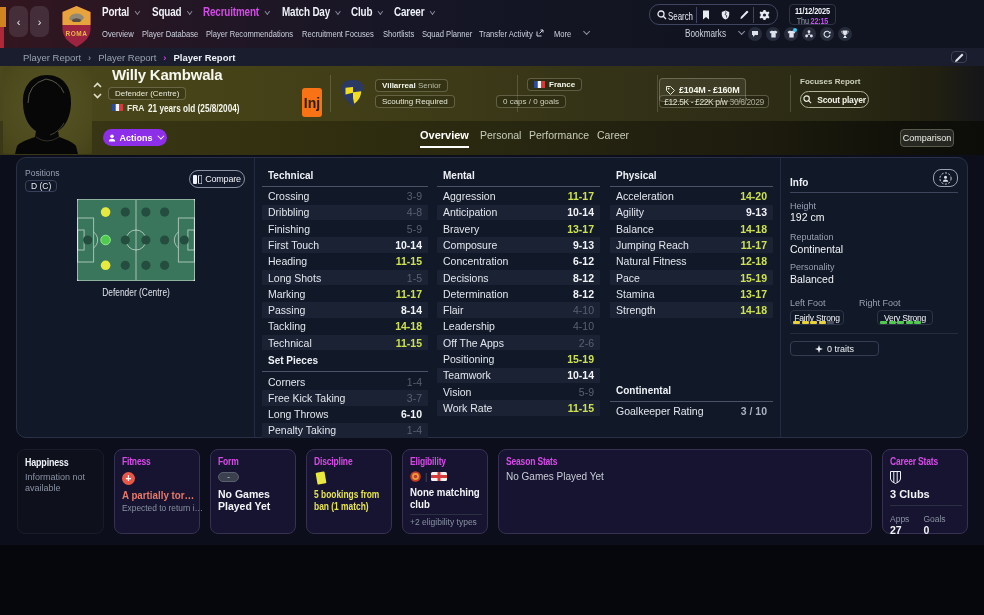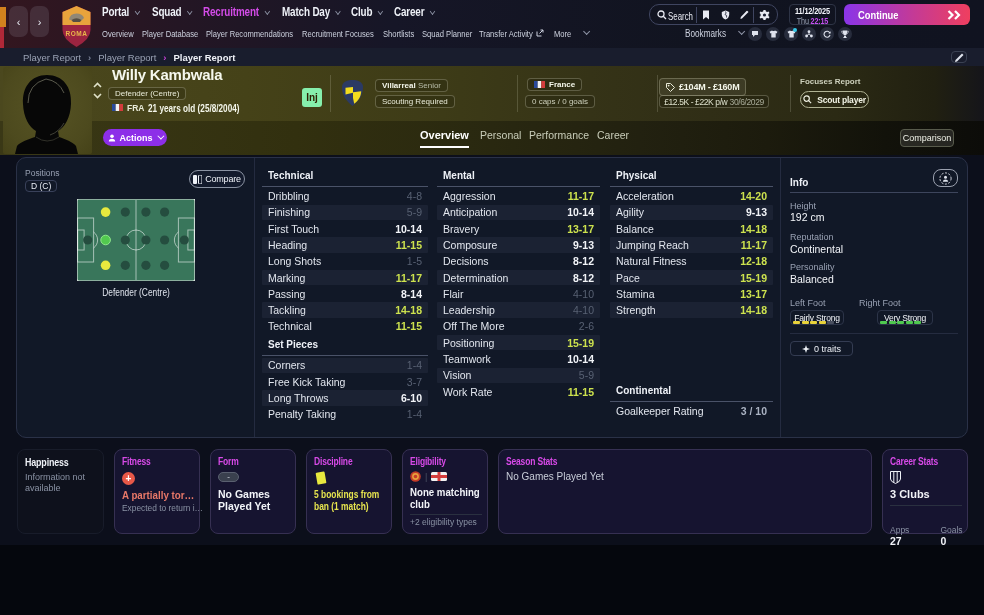--- a/index.html
+++ b/index.html
@@ -27,21 +27,21 @@
 #crumb .sep{margin:0 7px;color:#7a8296;font-weight:bold}
 #crumb .last{color:#eef1f7;font-weight:bold}
 #editbtn{position:absolute;left:951px;top:51px;width:16px;height:12px;border:1px solid #3a4152;border-radius:4px;display:flex;align-items:center;justify-content:center}
 
 #band{position:absolute;left:0;top:66px;width:984px;height:55px;background:linear-gradient(90deg,#4b481e 0%,#454218 25%,#3d3b17 45%,#353317 60%,#302e16 72%,#2b2a14 85%,#212011 95%,#15151a 100%)}
 #tabrow{position:absolute;left:0;top:121px;width:984px;height:34px;background:linear-gradient(90deg,#3a3816 0%,#32300f 30%,#292810 50%,#222110 65%,#1c1b0d 78%,#12120a 90%,#0c0c09 100%)}
 #photo{position:absolute;left:3px;top:67px;width:89px;height:87px;background:radial-gradient(ellipse at 50% 45%,#575424 0%,#4d4a1e 70%,#454218 100%);overflow:hidden;border-radius:2px}
 #updown{position:absolute;left:93px;top:82px;width:9px;height:24px;color:#e0e2c8;font-size:8px;line-height:1;text-align:center}
 #pname{position:absolute;left:112px;top:66px;font-weight:bold;font-size:15px;color:#f6f8ee;letter-spacing:-.2px;white-space:nowrap}
 .bpill{position:absolute;height:13px;border:1px solid rgba(220,220,190,.28);border-radius:4px;background:rgba(8,8,0,.15);display:flex;align-items:center;font-size:8px;color:#e9ebd9;padding:0 6px;white-space:nowrap}
-#inj{position:absolute;left:302px;top:88px;width:20px;height:19px;background:#86efac;border-radius:3px;color:#2e2102;font-weight:bold;font-size:10px;display:flex;align-items:center;justify-content:center}
+#inj{position:absolute;left:302px;top:88px;width:20px;height:29px;background:#f97316;border-radius:3px;color:#2e2102;font-weight:bold;font-size:14px;display:flex;align-items:center;justify-content:center}
 .vsep{position:absolute;top:75px;width:1px;height:37px;background:rgba(235,235,210,.18)}
 #screp{position:absolute;left:800px;top:77px;font-size:8px;color:#cdd0bc;font-weight:bold}
 #scoutbtn{position:absolute;left:800px;top:91px;width:69px;height:17px;border:1px solid #b0b394;border-radius:9px;display:flex;align-items:center;justify-content:center;font-size:8.5px;font-weight:bold;color:#f2f4e6;letter-spacing:-.2px}
 #actions{position:absolute;left:103px;top:129px;width:64px;height:17px;background:#8d2ee8;border-radius:9px;display:flex;align-items:center;justify-content:center;color:#fff;font-size:9px;font-weight:bold}
 #tabs{position:absolute;left:0;top:121px;width:984px;height:33px}
 .tab{position:absolute;top:8px;font-size:10.5px;color:#c9cdb9}
 #tab-ov{left:420px;font-weight:bold;color:#fff;font-size:11px}
 #ovline{position:absolute;left:420px;top:24.5px;width:49px;height:2px;background:#fff}
 #comparison{position:absolute;left:900px;top:129px;width:54px;height:18px;background:rgba(255,255,255,.10);border:1px solid #585b4c;border-radius:4px;display:flex;align-items:center;justify-content:center;font-size:9px;color:#eef0e6}
 
@@ -66,21 +66,21 @@
 .subhdr{font-weight:bold;font-size:10px;color:#eef1f7;padding-left:6px;height:11px;margin-top:5px}
 #infotitle{position:absolute;left:790px;top:177px;font-weight:bold;font-size:10px;color:#eef1f7}
 #infobtn{position:absolute;left:933px;top:169px;width:25px;height:18px;border:1.4px solid #9aa0ae;border-radius:8px;display:flex;align-items:center;justify-content:center}
 #infoline{position:absolute;left:790px;top:192px;width:168px;height:1px;background:#3d455c}
 .ilab{position:absolute;left:790px;font-size:9px;color:#98a0b2}
 .ival{position:absolute;left:790px;font-size:10.5px;color:#f2f4f8}
 #footline{position:absolute;left:790px;top:333px;width:168px;height:1px;background:#252c40}
 .fpill{position:absolute;top:310px;height:14.5px;border:1px solid #2c3448;border-radius:4px;font-size:8.5px;color:#f2f4f8;display:flex;align-items:flex-start;justify-content:center;padding-top:1.5px;letter-spacing:-.2px}
 .dashrow{position:absolute;top:321px;display:flex;gap:1.5px}
 .dash{width:7px;height:2.5px;border-radius:1px}
-#traitsbtn{position:absolute;left:790px;top:341px;height:15px;border:1px solid #343c52;border-radius:4px;display:flex;align-items:center;font-size:9px;color:#eef1f7;padding:0 11px;gap:4px}
+#traitsbtn{position:absolute;left:790px;top:341px;height:15px;border:1px solid #343c52;border-radius:4px;display:flex;align-items:center;font-size:9px;color:#eef1f7;padding:0 24px;gap:4px}
 
 .card{position:absolute;top:449px;height:85px;border-radius:8px;background:#161430;border:1px solid #363052;padding:6px 7px}
 .card .ct{font-weight:bold;font-size:10px;color:#d84ae8;letter-spacing:-.2px;transform:scaleX(.85);transform-origin:0 0;white-space:nowrap}
 #card-h{left:17px;width:87px;background:#0e111c;border:1px solid #181c2a}
 #card-h .ct{color:#eef1f7;font-size:10.5px}
 #card-f{left:114px;width:86px}
 #card-fo{left:210px;width:86px}
 #card-d{left:306px;width:86px}
 #card-e{left:402px;width:86px}
 #card-s{left:498px;width:374px}
@@ -182,26 +182,20 @@
     <div class="sep" style="left:103px"></div>
     <svg class="sv" style="left:109px" width="11" height="11" viewBox="0 0 11 11">
         <path d="M4.5 0.5 H6.5 L6.9 1.9 L8.3 2.5 L9.6 1.9 L10.5 3.6 L9.4 4.6 V6.4 L10.5 7.4 L9.6 9.1 L8.3 8.5 L6.9 9.1 L6.5 10.5 H4.5 L4.1 9.1 L2.7 8.5 L1.4 9.1 L0.5 7.4 L1.6 6.4 V4.6 L0.5 3.6 L1.4 1.9 L2.7 2.5 L4.1 1.9 Z" fill="#e8eaf2"></path>
         <circle cx="5.5" cy="5.5" r="1.6" fill="#1a1e30"></circle>
       </svg>
   </div>
   <div id="datebox">
       <div class="d1">11/12/2025</div>
       <div class="d2">Thu <b>22:15</b></div>
     </div>
-  <div id="continue">
-      <span class="t">Continue</span>
-      <svg style="position:absolute;right:8px;top:5.5px" width="15" height="10" viewBox="0 0 15 10">
-        <path d="M1.5 1 L5.5 5 L1.5 9 M8 1 L12 5 L8 9" fill="none" stroke="#fff" stroke-width="2.2"></path>
-      </svg>
-    </div>
 </div>
 
 <div id="crumb">
     <span style="margin-left:23px">Player Report</span>
     <span class="sep">›</span>
     <span>Player Report</span>
     <span class="sep" style="color:#c843d8">›</span>
     <span class="last">Player Report</span>
   </div>
 <div id="editbtn">
@@ -248,23 +242,23 @@
 <div class="bpill" style="left:375px;top:95px">Scouting Required</div>
 <div class="vsep" style="left:517px"></div>
 <div class="bpill" style="left:527px;top:78px">
     <svg width="11" height="7" style="margin-right:4px">
       <rect width="3.7" height="7" fill="#2a4a9c"></rect>
       <rect x="3.7" width="3.6" height="7" fill="#f2f2f2"></rect>
       <rect x="7.3" width="3.7" height="7" fill="#d43c3c"></rect>
     </svg>
     <b style="color:#f4f6ea">France</b>
   </div>
-<div class="bpill" style="left:525px;top:95px;color:#cdd0bc">0 caps / 0 goals</div>
+<div class="bpill" style="left:496px;top:95px;color:#cdd0bc">0 caps / 0 goals</div>
 <div class="vsep" style="left:657px"></div>
-<div class="bpill" style="left:659px;top:78px;height:18px;background:rgba(255,255,240,.07)">
+<div class="bpill" style="left:659px;top:78px;height:24px;background:rgba(255,255,240,.07)">
     <svg width="9" height="9" viewBox="0 0 9 9" style="margin-right:4px">
       <path d="M0.5 4.5 V0.5 H4.5 L8.5 4.5 L4.5 8.5 Z" fill="none" stroke="#e9ebd9" stroke-width="1"></path>
       <circle cx="2.6" cy="2.6" r="0.9" fill="#e9ebd9"></circle>
     </svg>
     <b style="color:#f4f6ea;font-size:9px;letter-spacing:-.2px">£104M - £160M</b>
   </div>
 <div class="bpill" style="left:659px;top:95px;height:13px;width:110px;padding:0 4px;justify-content:center"><span style="color:#dfe2ce;font-size:8.5px;letter-spacing:-.4px;white-space:nowrap">£12.5K - £22K p/w</span>&nbsp;<span style="color:#a9ac9a;font-size:8.5px;letter-spacing:-.4px">30/6/2029</span></div>
 <div class="vsep" style="left:790px"></div>
 <div id="screp">Focuses Report</div>
 <div id="scoutbtn"><svg width="9" height="9" viewBox="0 0 10 10" style="margin-right:5px">
@@ -325,20 +319,24 @@
   <circle cx="28.6" cy="66.3" r="4.8" fill="#e8e93e"></circle>
   <circle cx="28.6" cy="41" r="4.8" fill="#52c94f" stroke="#8fe88c" stroke-width="1"></circle>
 </svg>
 </div>
 <div id="posname">Defender (Centre)</div>
 
 <div class="acol" style="left:262px;width:166px">
   <div class="hdr">Technical</div>
     <div class="hline"></div>
   <div class="r">
+      <span>Crossing</span>
+      <b class="lo">3-9</b>
+    </div>
+  <div class="r">
       <span>Dribbling</span>
       <b class="lo">4-8</b>
     </div>
   <div class="r">
       <span>Finishing</span>
       <b class="lo">5-9</b>
     </div>
   <div class="r">
       <span>First Touch</span>
       <b class="md">10-14</b>
@@ -400,37 +398,41 @@
     </div>
   <div class="r">
       <span>Bravery</span>
       <b class="hi">13-17</b>
     </div>
   <div class="r">
       <span>Composure</span>
       <b class="md">9-13</b>
     </div>
   <div class="r">
+      <span>Concentration</span>
+      <b class="md">6-12</b>
+    </div>
+  <div class="r">
       <span>Decisions</span>
       <b class="md">8-12</b>
     </div>
   <div class="r">
       <span>Determination</span>
       <b class="md">8-12</b>
     </div>
   <div class="r">
       <span>Flair</span>
       <b class="lo">4-10</b>
     </div>
   <div class="r">
       <span>Leadership</span>
       <b class="lo">4-10</b>
     </div>
   <div class="r">
-      <span>Off The More</span>
+      <span>Off The Apps</span>
       <b class="lo">2-6</b>
     </div>
   <div class="r">
       <span>Positioning</span>
       <b class="hi">15-19</b>
     </div>
   <div class="r">
       <span>Teamwork</span>
       <b class="md">10-14</b>
     </div>
@@ -574,21 +576,21 @@
   </div>
 <div class="card" id="card-c">
   <div class="ct">Career Stats</div>
   <svg style="margin-top:4px" width="11" height="13" viewBox="0 0 11 13">
       <path d="M0.5 0.5 H10.5 V8 Q10.5 10.5 5.5 12.5 Q0.5 10.5 0.5 8 Z" fill="none" stroke="#eef1f7" stroke-width="1"></path>
       <line x1="3.8" y1="1" x2="3.8" y2="11.5" stroke="#eef1f7" stroke-width="1"></line>
       <line x1="7.2" y1="1" x2="7.2" y2="11.5" stroke="#eef1f7" stroke-width="1"></line>
     </svg>
   <div style="margin-top:4px;font-weight:bold;font-size:11px;color:#f2f4f8">3 Clubs</div>
   <div style="margin-top:5px;height:1px;background:#2a3040;width:72px"></div>
-  <div style="margin-top:19px;display:flex;gap:31px">
+  <div style="margin-top:8px;display:flex;gap:14px">
       <div>
         <div style="font-size:8.5px;color:#8a92a4">Apps</div>
         <div style="font-weight:bold;font-size:10.5px;color:#f2f4f8">27</div>
       </div>
       <div>
         <div style="font-size:8.5px;color:#8a92a4">Goals</div>
         <div style="font-weight:bold;font-size:10.5px;color:#f2f4f8">0</div>
       </div>
     </div>
 </div>

